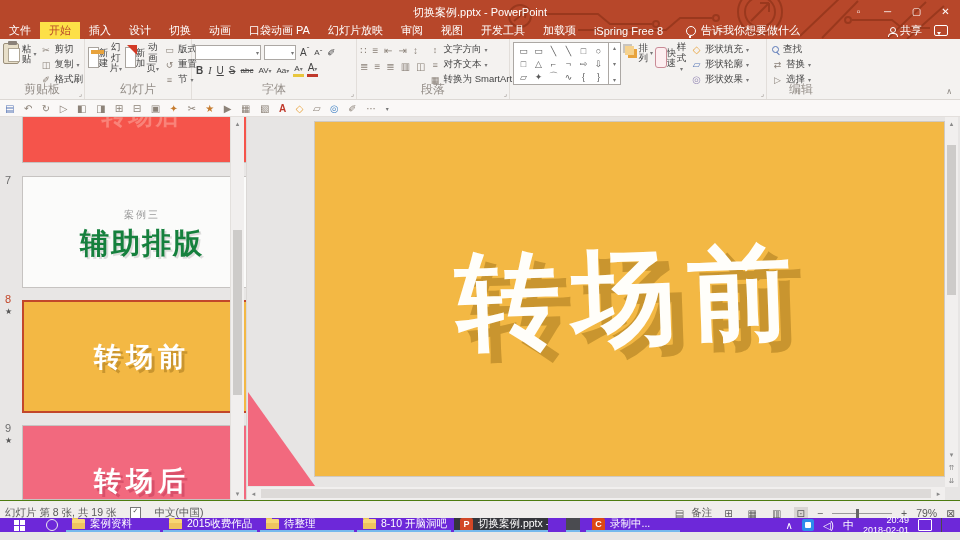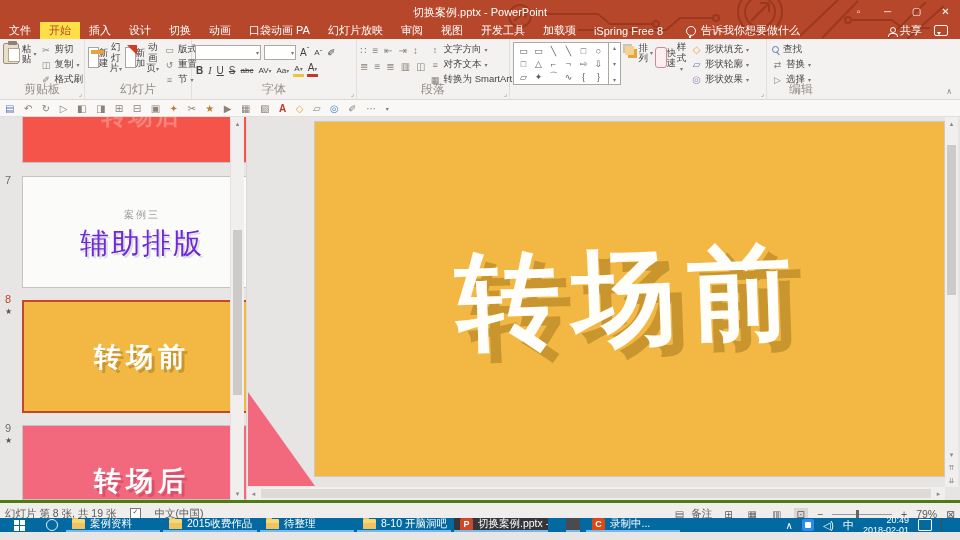--- a/index.html
+++ b/index.html
@@ -86,21 +86,21 @@
   #qat .q0{color:#5B79B8;} #qat .qA{color:#C0392B;font-weight:bold;} #qat .qF{color:#E8A33D;}
   #qat .qB{color:#4B89C8;} #qat .qS{color:#C57B2E;}
   
   #workspace{position:absolute;top:117px;left:0;right:0;height:383px;}
   #panel{position:absolute;left:0;top:0;width:244px;height:383px;background:#E8E6E5;}
   .thumb{position:absolute;left:22px;width:240px;background:#fff;border:1px solid #C6C3C1;box-sizing:border-box;overflow:hidden;}
   #t6{top:0;height:46px;background:#F5544B;border-top:none;}
   #t6 .clip{position:absolute;top:-17px;left:0;right:0;text-align:center;font-size:24px;font-weight:bold;color:#F98379;letter-spacing:3px;}
   #t7{top:59px;height:112px;background:#FBFBFA;}
   .t7-sub{margin-top:31px;text-align:center;font-size:10px;color:#9A9A9A;letter-spacing:2px;}
-  .t7-title{text-align:center;font-size:29px;font-weight:normal;color:#6d28d9;letter-spacing:2px;margin-top:2px;text-shadow:2px 2px 0 rgba(0,0,0,0.12);}
+  .t7-title{text-align:center;font-size:29px;font-weight:bold;color:#15803d;letter-spacing:2px;margin-top:2px;text-shadow:2px 2px 0 rgba(0,0,0,0.12);}
   #t8{top:183px;height:113px;background:#F3B844;border:2px solid #C2472A;}
   .t8-title{display:flex;align-items:center;justify-content:center;height:100%;font-size:27px;font-weight:bold;color:#fff;letter-spacing:5px;text-shadow:3px 3px 0 #C9952F;}
   #t9{top:308px;height:75px;background:#F2697E;}
   .t9-title{position:absolute;top:37px;left:0;right:0;text-align:center;font-size:27px;font-weight:bold;color:#fff;letter-spacing:5px;text-shadow:3px 3px 0 #D8506A;}
   .snum{position:absolute;left:5px;font-size:11px;color:#6E6E6E;}
   .snum.sel{color:#C2472A;}
   .sstar{position:absolute;left:5px;font-size:8px;color:#555;}
   .pscroll{position:absolute;left:230px;top:0;width:14px;height:383px;background:#F1EFEE;border-left:1px solid #E3E0DD;box-sizing:border-box;}
   .sarr{height:13px;display:flex;align-items:center;justify-content:center;font-size:7px;color:#8A8A8A;}
   .sarr.bot{position:absolute;bottom:0;left:0;right:0;}
@@ -109,32 +109,32 @@
   #slide{position:absolute;left:67px;top:4px;width:631px;height:356px;background:#F3B844;border:1px solid #CFC9C2;
          display:flex;align-items:center;justify-content:center;box-sizing:border-box;}
   #slide-text{font-size:104px;font-weight:bold;color:#FFFEFA;letter-spacing:12px;text-shadow:12px 10px 0 #C9952F;transform:rotate(-2deg);white-space:nowrap;}
   #offslide-triangle{position:absolute;left:1px;top:275px;width:67px;height:94px;background:#F2697E;clip-path:polygon(0 0,0 100%,100% 100%);}
   .cvscroll{position:absolute;left:698px;top:0;width:13px;height:370px;background:#F1EFEE;}
   .cvthumb{position:absolute;top:28px;left:2px;right:2px;height:150px;background:#CDCBC9;}
   .cv-bot{position:absolute;left:0;right:0;}
   .chscroll{position:absolute;left:0;top:370px;width:698px;height:13px;background:#F1EFEE;display:flex;align-items:center;}
   .chthumb{flex:1;height:9px;background:#DDDAD8;margin:0 1px;}
   
-  #statusbar{position:absolute;top:500px;left:0;right:0;height:25px;background:#F0EEEC;border-top:3px solid #4d7c0f;
+  #statusbar{position:absolute;top:500px;left:0;right:0;height:25px;background:#F0EEEC;border-top:1px solid #4d7c0f;
              display:flex;align-items:center;font-size:10.5px;color:#5A5A5A;box-sizing:border-box;padding:0 5px;}
   .book{width:9px;height:10px;border:1px solid #777;margin-left:14px;position:relative;background:#fff;}
   .book:after{content:"✓";position:absolute;left:1px;top:-1px;font-size:7px;color:#555;}
   #sb-right{margin-left:auto;display:flex;align-items:center;gap:9px;}
   .sb-view{font-size:10px;color:#5A5A5A;padding:1px 3px;}
   .sb-view.active{background:#D9D6D3;}
   .zoomslider{width:60px;height:1px;background:#9A9A9A;position:relative;}
   .zoomslider .zthumb{position:absolute;left:24px;top:-4px;width:3px;height:9px;background:#666;}
   .notesbox{display:flex;align-items:center;gap:4px;}
   
-  #taskbar{position:absolute;top:518px;left:0;right:0;height:14px;background:#0369a1;display:flex;align-items:stretch;color:#fff;}
+  #taskbar{position:absolute;top:518px;left:0;right:0;height:14px;background:#6d28d9;display:flex;align-items:stretch;color:#fff;}
   .tb-btn{display:flex;align-items:center;justify-content:center;flex:none;}
   #start{width:38px;}
   .winlogo{width:11px;height:11px;display:grid;grid-template-columns:5px 5px;grid-template-rows:5px 5px;gap:1px;}
   .winlogo i{background:#fff;}
   #cortana{width:28px;}
   .circle{width:10px;height:10px;border:1.5px solid #EDEDED;border-radius:50%;}
   .titem{width:94px;margin-right:3px;display:flex;align-items:center;gap:5px;padding:0 6px;box-sizing:border-box;
          border-bottom:2px solid #76B9ED;font-size:10.5px;white-space:nowrap;overflow:hidden;flex:none;}
   .titem.active{background:#35363B;}
   .fico{width:13px;height:10px;background:#F8D775;border-radius:1px;position:relative;flex:none;}

